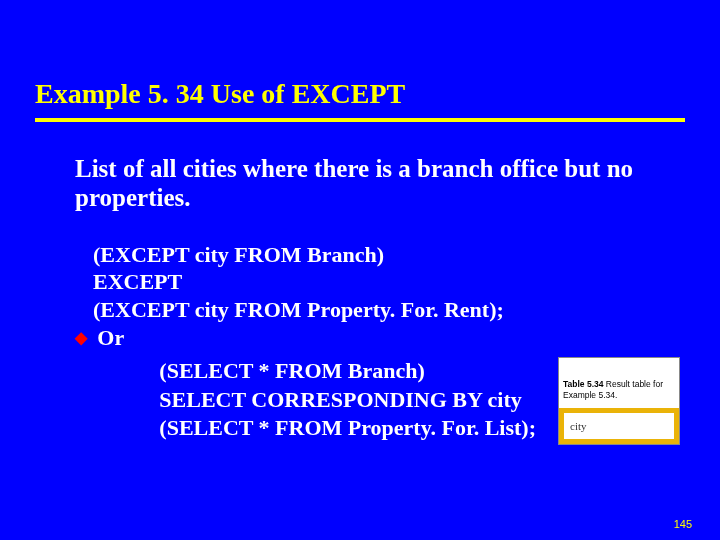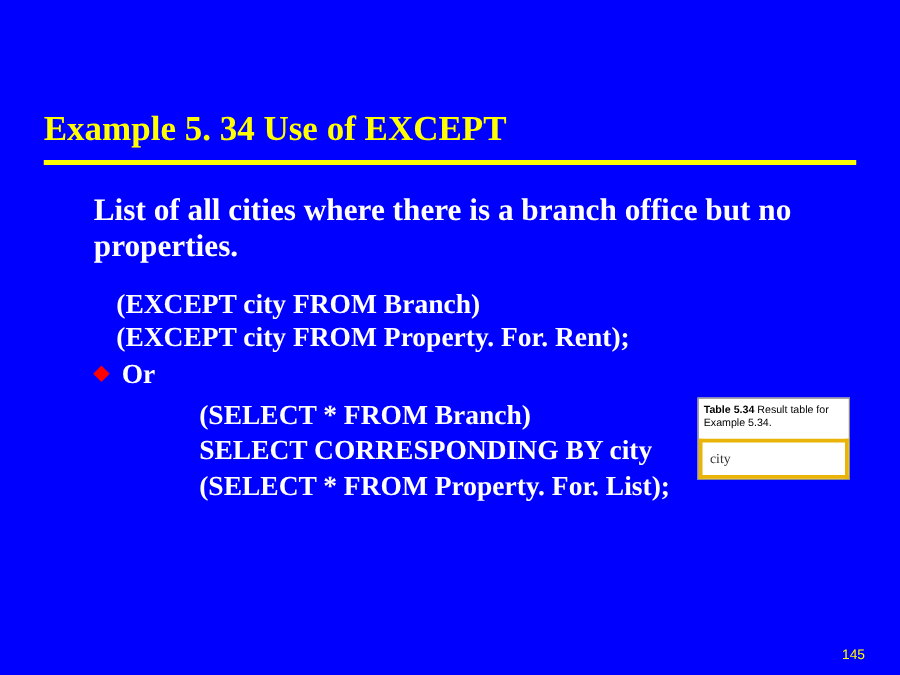--- a/index.html
+++ b/index.html
@@ -9,21 +9,21 @@
     font-family: "Times New Roman", Times, serif;
     position: relative;
   }
   .slide {
     width: 720px;
     height: 540px;
     position: relative;
   }
   .title-wrap {
     position: absolute;
-    top: 88px;
+    top: 78px;
     left: 35px;
     right: 35px;
   }
   .title {
     color: #ffff00;
     font-size: 28px;
     font-weight: bold;
     padding-bottom: 6px;
   }
   .title-rule {
@@ -36,21 +36,21 @@
     position: absolute;
     top: 155px;
     left: 75px;
     right: 40px;
     color: #ffffff;
   }
   .lead {
     font-size: 25px;
     line-height: 1.15;
     font-weight: bold;
-    margin-bottom: 16px;
+    margin-bottom: 28px;
     max-width: 560px;
   }
   .code-block {
     font-size: 22px;
     font-weight: bold;
     line-height: 1.25;
     padding-left: 18px;
     margin-bottom: 2px;
   }
   .or-row {
@@ -81,31 +81,31 @@
   }
   .table-fig {
     width: 122px;
     background: #ffffff;
     color: #000000;
     font-family: Arial, Helvetica, sans-serif;
     font-size: 9px;
     border: 1px solid #888;
   }
   .table-caption {
-    padding: 3px 4px 5px 4px;
+    padding: 21px 4px 5px 4px;
     line-height: 1.3;
     font-size: 8.5px;
   }
   .mini-table {
     border-collapse: collapse;
     width: 100%;
     margin-top: 2px;
   }
   .mini-table td {
-    border: 3px solid #eab308;
+    border: 5px solid #eab308;
     padding: 7px 6px;
     font-size: 11px;
     font-family: "Times New Roman", serif;
     color: #333;
   }
   .page-num {
     position: absolute;
     bottom: 10px;
     right: 28px;
     color: #ffff00;
@@ -122,20 +122,21 @@
     <div class="title">Example 5. 34  Use of EXCEPT</div>
     <hr class="title-rule">
   </div>
 
   <div class="content">
 
     <div class="lead">List of all cities where there is a branch office but no  properties.</div>
 
     <div class="code-block">
       <div>(EXCEPT city FROM Branch)</div>
+      <div>EXCEPT</div>
       <div>(EXCEPT city FROM Property. For. Rent);</div>
     </div>
 
     <div class="or-row">
       <span class="bullet">◆</span>
       <span>Or</span>
     </div>
 
     <div class="second-block-row">
       <div class="second-code">

